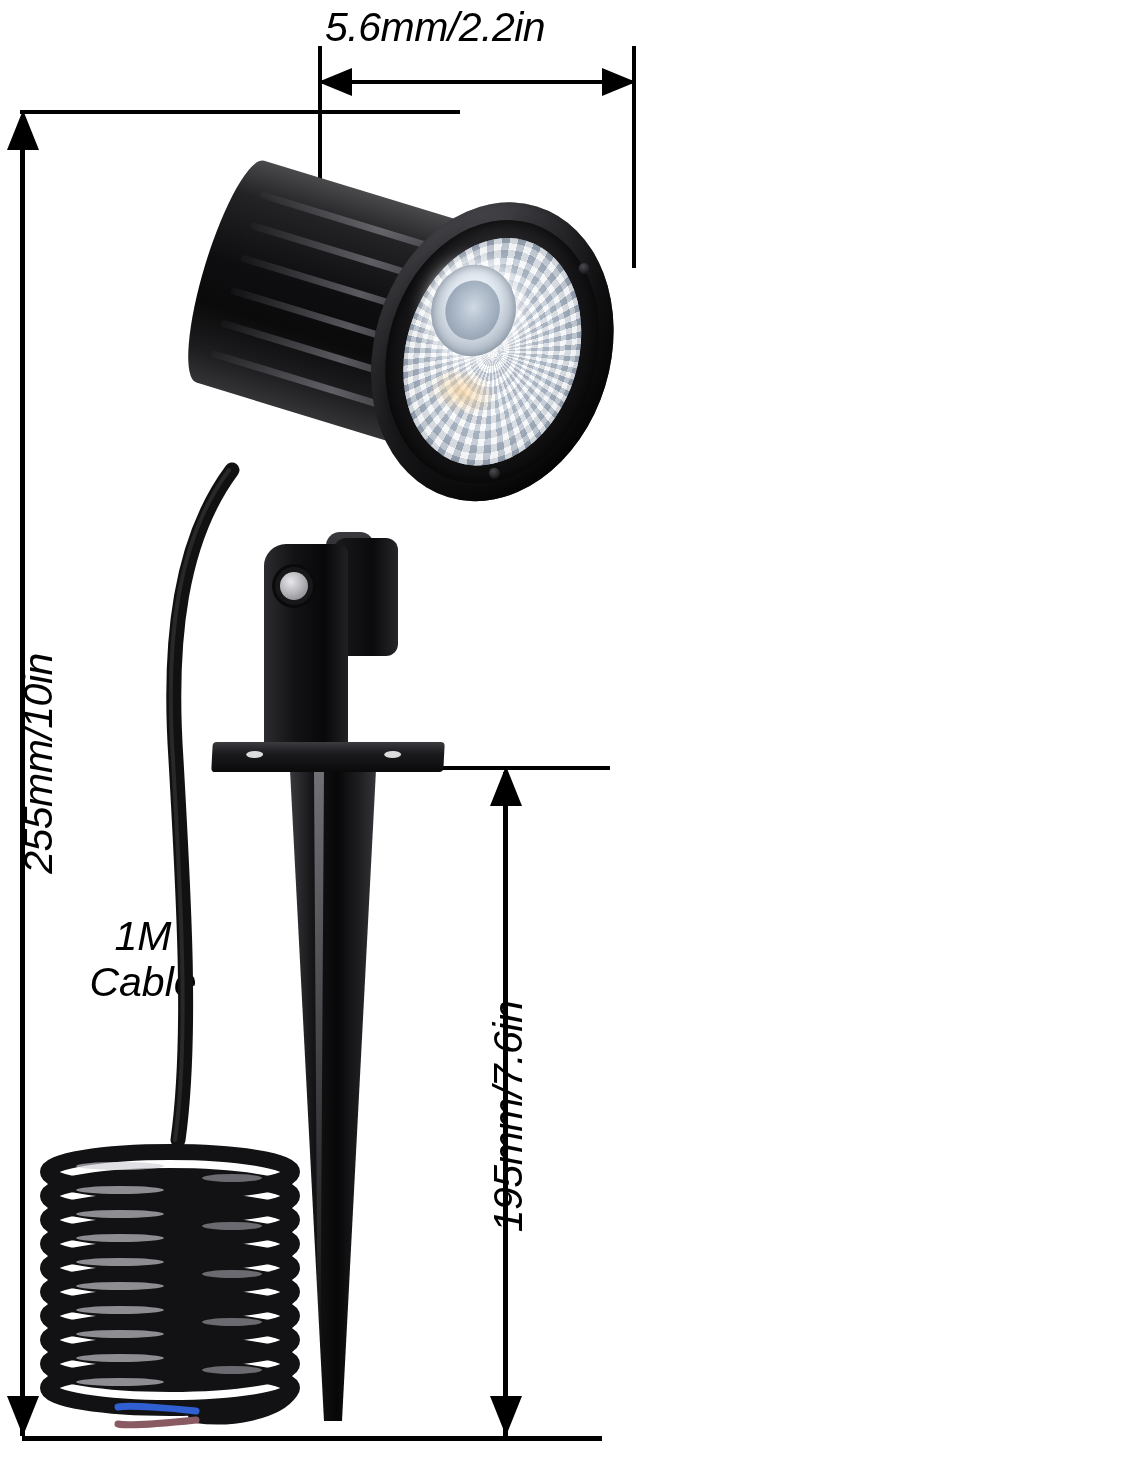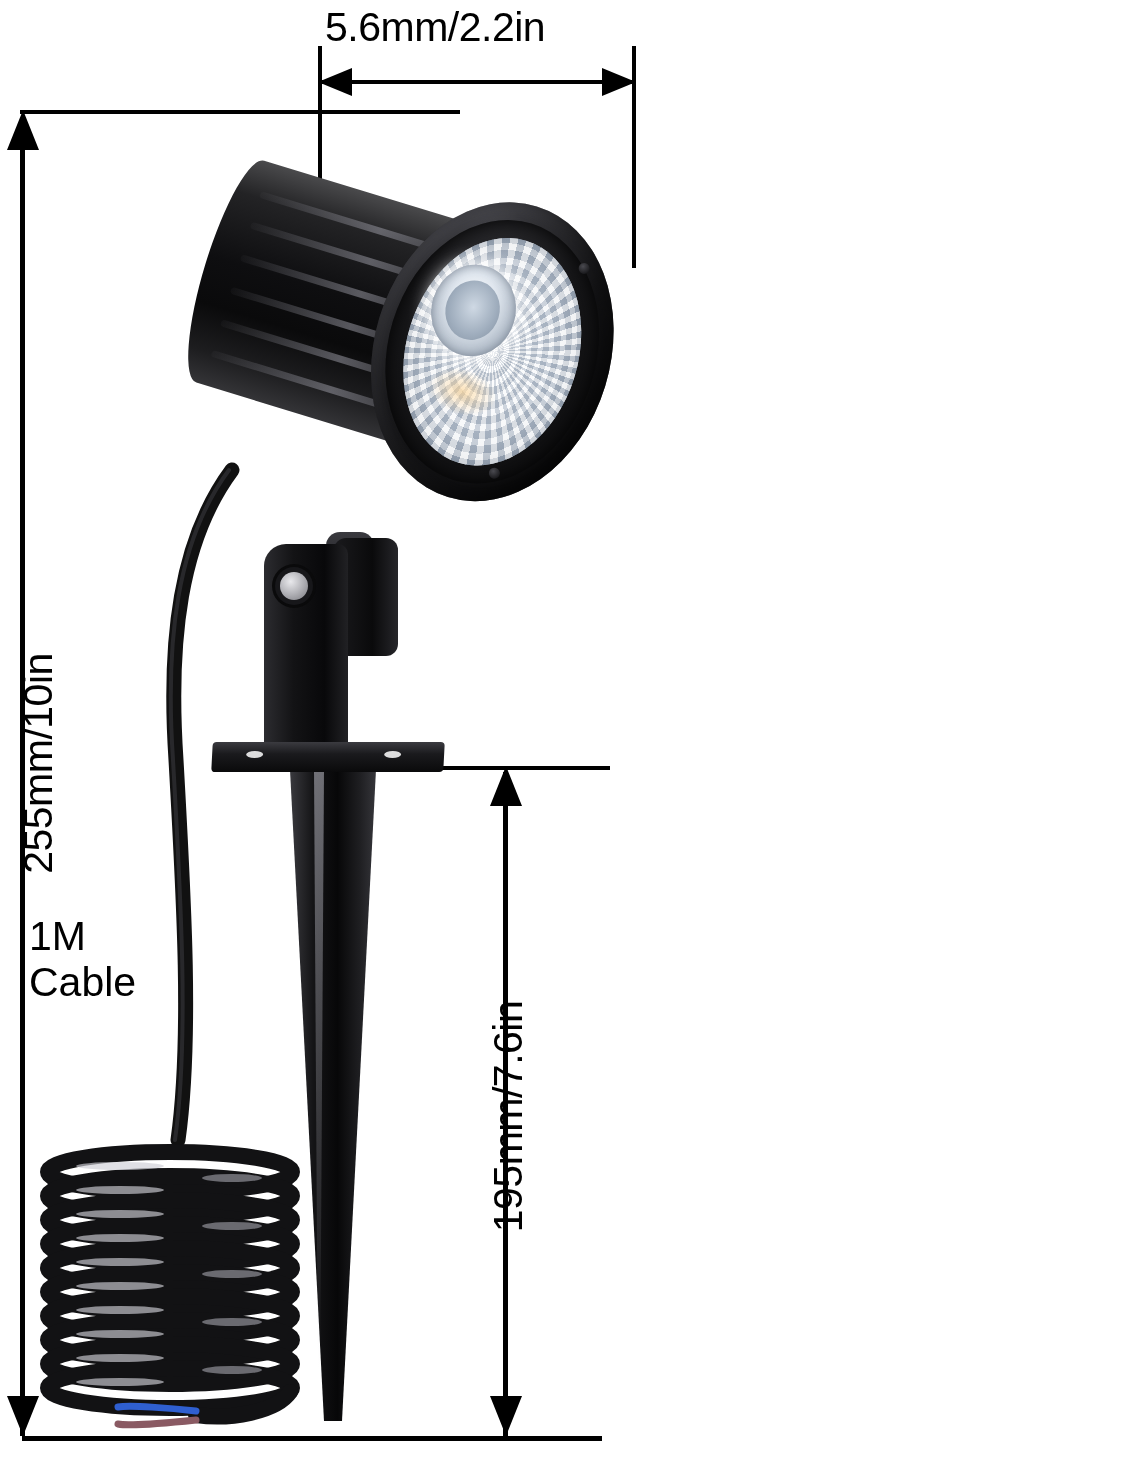--- a/index.html
+++ b/index.html
@@ -1,21 +1,21 @@
 <!DOCTYPE html>
 <html><head>
 <meta charset="utf-8">
 <style>
   html,body{margin:0;padding:0;background:#ffffff;}
   body{
     width:1130px;height:1457px;position:relative;overflow:hidden;
     font-family:"Liberation Sans", sans-serif;color:#000;
   }
   
-  #stage{position:absolute;inset:0;}
+  #stage{position:absolute;inset:0;font-style:italic;}
   .panel-left{position:absolute;left:0;top:0;width:730px;height:1457px;}
   .panel-right{position:absolute;left:730px;top:0;width:400px;height:1457px;}
 
   
   .dim-line{position:absolute;background:#000;}
   .dim-label{position:absolute;white-space:nowrap;font-weight:400;color:#000;}
 
   
   .top-dim-label{left:325px;top:4px;font-size:41px;letter-spacing:-0.5px;}
   .vext-left{left:318px;top:46px;width:4px;height:205px;}
@@ -45,21 +45,21 @@
       border-left:16px solid transparent;border-right:16px solid transparent;border-bottom:40px solid #000;}
   .vdim-right-dn{position:absolute;left:490px;top:1396px;width:0;height:0;
       border-left:16px solid transparent;border-right:16px solid transparent;border-top:40px solid #000;}
   .label-195{left:378px;top:1093px;width:260px;text-align:center;font-size:41px;
       transform:rotate(-90deg);transform-origin:center center;letter-spacing:-0.5px;}
 
   
   .baseline{left:22px;top:1436px;width:580px;height:5px;}
 
   
-  .cable-label{position:absolute;left:29px;top:913px;width:210px;
+  .cable-label{position:absolute;left:38px;top:913px;width:210px;text-align:center;
       font-size:41px;line-height:1.13;}
 
   
   .art{position:absolute;}
 
   
   .head-wrap{left:178px;top:115px;width:440px;height:420px;}
   .head-rot{position:absolute;left:0;top:0;width:440px;height:420px;
       transform:rotate(17deg);transform-origin:50% 50%;}
   .barrel{position:absolute;left:18px;top:92px;width:300px;height:232px;border-radius:26px 46px 46px 26px/ 50% 50% 50% 50%;

